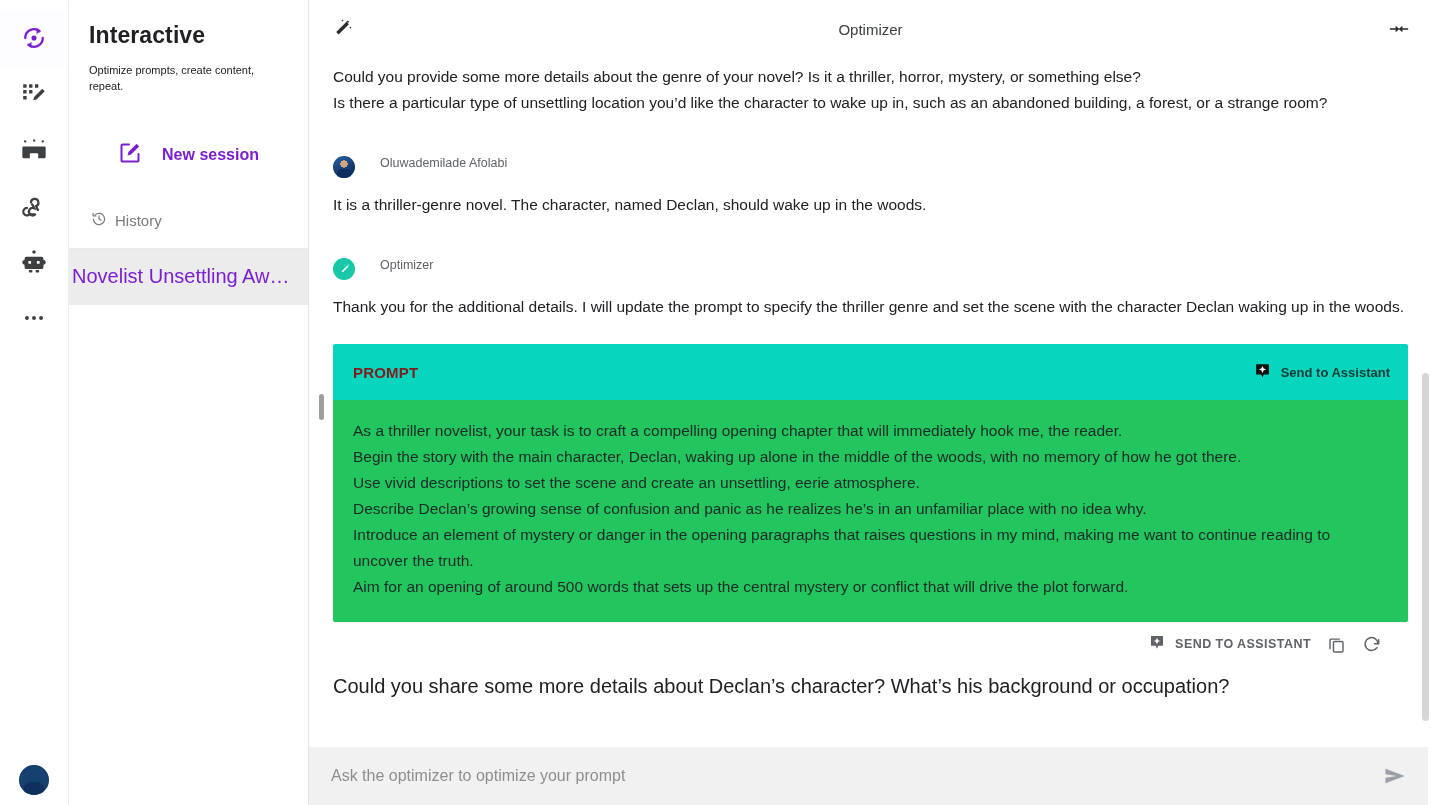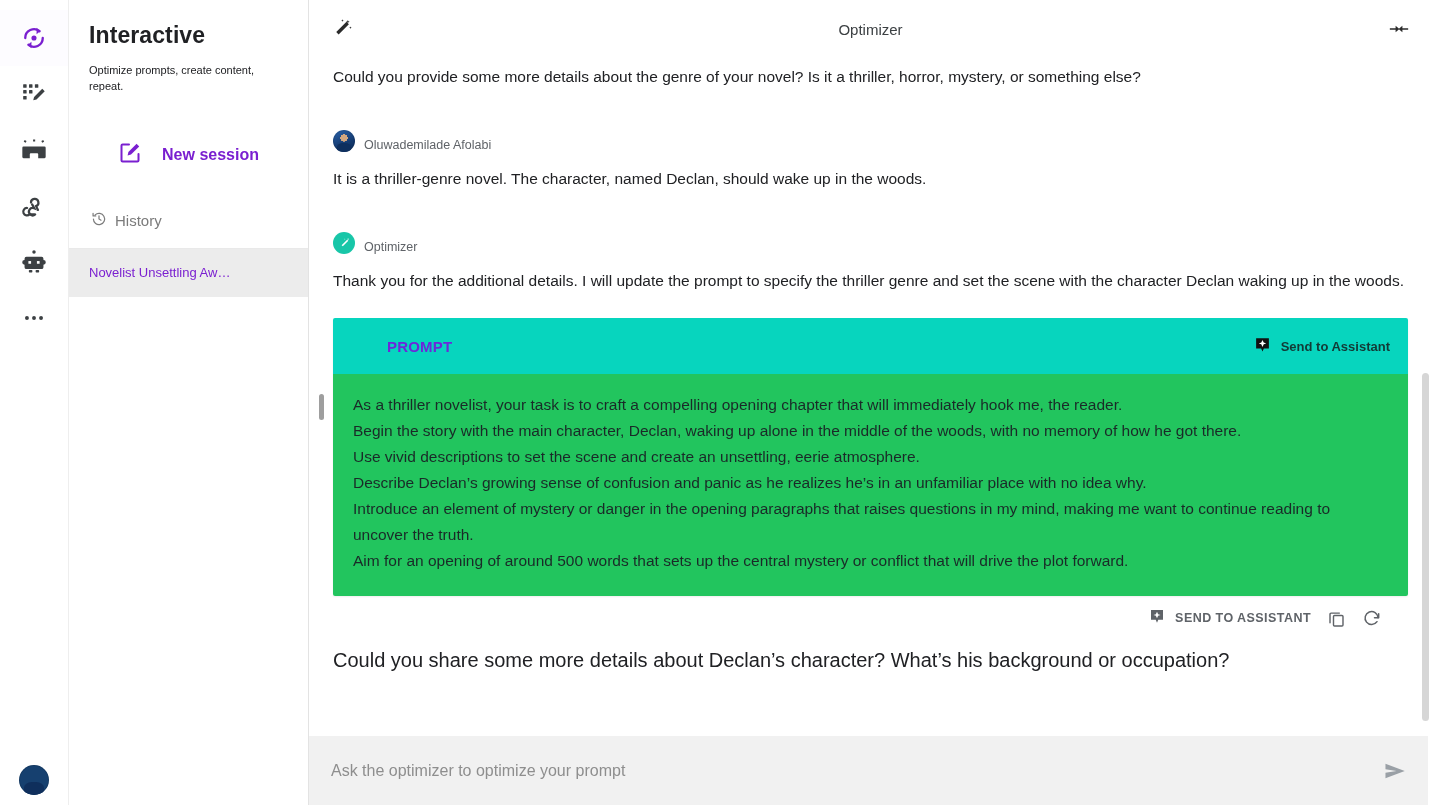--- a/index.html
+++ b/index.html
@@ -110,22 +110,22 @@
     color: #7b7b7b;
     font-size: 15px;
   }
   .hist-divider {
     margin-top: 18px;
     border-top: 1px solid #e9e9e9;
   }
   .history-item {
     background: #ececec;
     color: #7a1fd0;
-    font-size: 13px;
-    padding: 16px 20px 17px 20px;
+    font-size: 20px;
+    padding: 16px 20px 17px 3px;
     white-space: nowrap;
     overflow: hidden;
     cursor: pointer;
   }
 
   
   .main {
     flex: 1;
     height: 805px;
     position: relative;
@@ -165,22 +165,22 @@
   }
   .msgs {
     padding: 6px 26px 0 24px;
     font-size: 15.5px;
     color: #202124;
   }
   .para { line-height: 1.68; }
   .msg-block { margin-bottom: 0; }
   .who {
     display: flex;
-    align-items: flex-end;
-    gap: 9px;
+    align-items: flex-start;
+    gap: 25px;
     margin: 40px 0 14px 0;
   }
   .who-name { font-size: 12.5px; color: #5f6368; }
   .who .ava-user {
     width: 22px; height: 22px; border-radius: 50%;
     background-color: #17406f;
     background-image:
       radial-gradient(circle at 50% 36%, #d2a77f 0 20%, rgba(0,0,0,0) 21%),
       linear-gradient(155deg, #2a63ab 0%, #143a70 60%, #0c2a55 100%);
     box-shadow: inset 0 0 0 1px rgba(0,0,0,.1);
@@ -205,23 +205,22 @@
   .prompt-head {
     background: #07D5BE;
     height: 56px;
     display: flex;
     align-items: center;
     padding: 0 18px 0 20px;
   }
   .prompt-head .lbl {
     font-size: 15px;
     font-weight: 700;
-    color: #6d28d9;
+    color: #7f1d1d;
     letter-spacing: .2px;
-    margin-left: 34px;
   }
   .send-assistant-top {
     margin-left: auto;
     display: flex;
     align-items: center;
     gap: 10px;
     cursor: pointer;
   }
   .send-assistant-top .txt {
     font-size: 13px;
@@ -280,21 +279,21 @@
     left: 4px; top: 315px;
     width: 7px; height: 348px;
     border-radius: 4px;
     background: #d6d6d6;
   }
 
   
   .composer {
     position: absolute;
     left: 0; right: 4px; bottom: 0;
-    height: 69px;
+    height: 58px;
     background: #f1f1f1;
     display: flex;
     align-items: center;
     padding: 0 20px 0 22px;
   }
   .composer input {
     flex: 1;
     border: none;
     outline: none;
     background: transparent;
@@ -449,20 +448,21 @@
     </div>
 
     <div class="scroll-area">
 
       <div class="inner-scroll-left"></div>
 
       <div class="msgs">
 
         <div class="msg-block">
           <div class="para">Could you provide some more details about the genre of your novel? Is it a thriller, horror, mystery, or something else?</div>
+          <div class="para">Is there a particular type of unsettling location you’d like the character to wake up in, such as an abandoned building, a forest, or a strange room?</div>
         </div>
 
         <div class="msg-block">
           <div class="who">
             <span class="ava-user"></span>
             <span class="who-name">Oluwademilade Afolabi</span>
           </div>
           <div class="para">It is a thriller-genre novel. The character, named Declan, should wake up in the woods.</div>
         </div>
 

